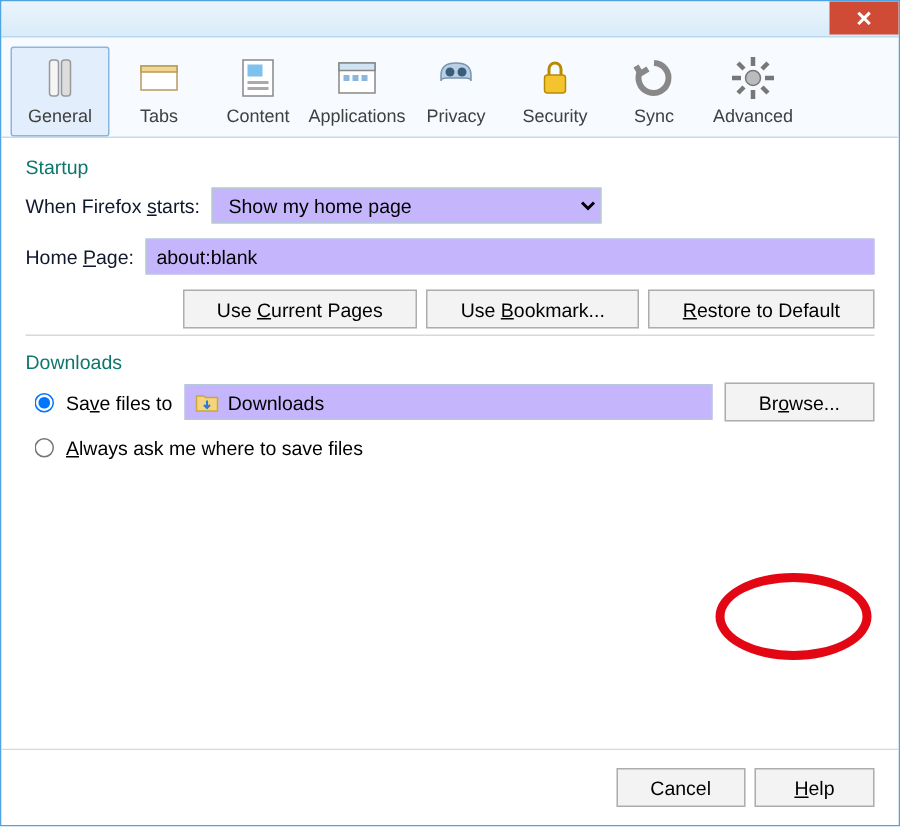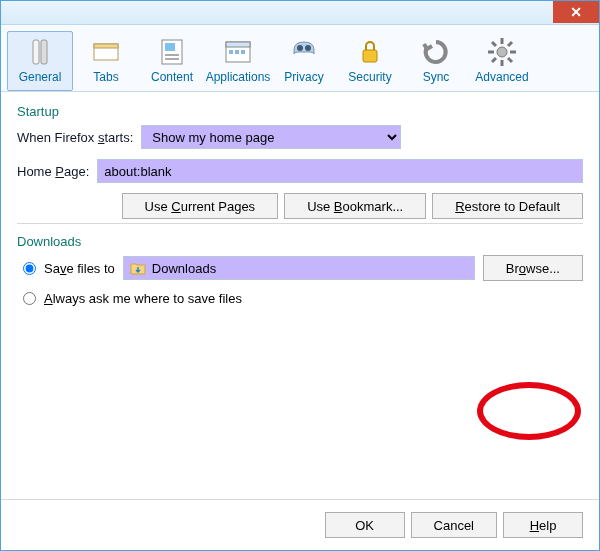--- a/index.html
+++ b/index.html
@@ -5,21 +5,21 @@
   * { box-sizing: border-box; font-family: "Segoe UI", Tahoma, sans-serif; font-size: 13px; }
   body { margin: 0; background: #fff; width: 600px; height: 551px; overflow: hidden; }
   .window { width: 600px; height: 551px; border: 1px solid #4fa3e0; background: #fff; display: flex; flex-direction: column; }
   .titlebar { height: 24px; background: linear-gradient(#eaf4fc,#d9ecf9); display: flex; align-items: center; justify-content: flex-end; position: relative; border-bottom: 1px solid #bcd8ee; }
   .titlebar .title { color: #333; font-size: 13px; }
   .close-btn { position: absolute; right: 0; top: 0; width: 46px; height: 22px; background: #d04b35; color: #fff; display: flex; align-items: center; justify-content: center; font-size: 14px; font-weight: bold; cursor: pointer; }
   .toolbar { display: flex; padding: 6px 6px 0 6px; gap: 0; background: #f7fbff; border-bottom: 1px solid #c8dbe9; }
   .tool-item { width: 66px; display: flex; flex-direction: column; align-items: center; padding: 4px 2px 6px 2px; border: 1px solid transparent; cursor: pointer; }
   .tool-item.selected { background: #e2eefc; border: 1px solid #8ab6e0; border-radius: 2px; }
   .tool-item .icon { width: 32px; height: 32px; margin-bottom: 2px; }
-  .tool-item .lbl { font-size: 12px; color: #0369a1; }
+  .tool-item .lbl { font-size: 12px; color: #404040; }
   .content { flex: 1; padding: 12px 16px; background: #fff; position: relative; }
   .group-label { color: #0f766e; margin-bottom: 6px; }
   .divider { border: none; border-top: 1px solid #d8d8d8; margin: 4px 0 10px 0; }
   .row { display: flex; align-items: center; margin-bottom: 10px; gap: 8px; }
   .row label { color: #0f172a; }
   select, input[type=text], .path-box { border: 1px solid #b7c8d8; background: #c4b5fd; padding: 3px 6px; height: 24px; }
   select { flex: 0 0 260px; }
   .homepage-input { flex: 1; }
   .btn { background: #f3f3f3; border: 1px solid #adadad; padding: 4px 22px; cursor: pointer; min-width: 80px; text-align: center; height: 26px; }
   .btn-row { display: flex; justify-content: flex-end; gap: 6px; margin-top: 4px; }
@@ -150,17 +150,16 @@
       </div>
       <div class="radio-row">
         <input type="radio" name="dl" style="">
         <label><u>A</u>lways ask me where to save files</label>
       </div>
       <div class="annot-circle"></div>
     </div>
   </div>
 
   <div class="footer">
-    <button class="btn">OK</button>
     <button class="btn">Cancel</button>
     <button class="btn"><u>H</u>elp</button>
   </div>
 </div>
 
 </body></html>

